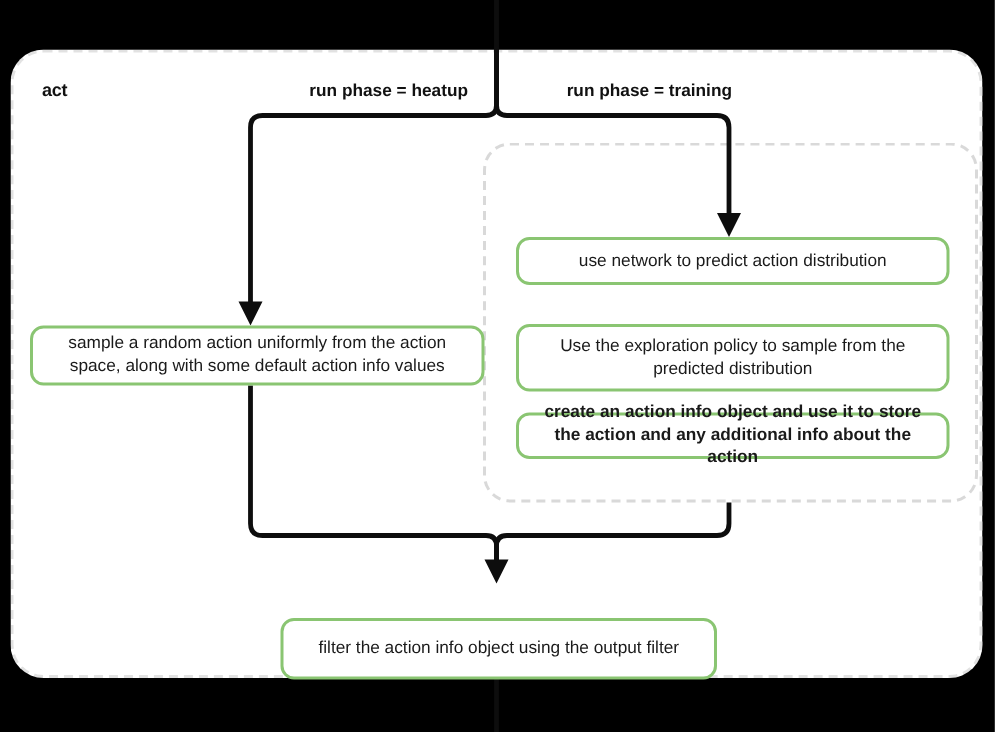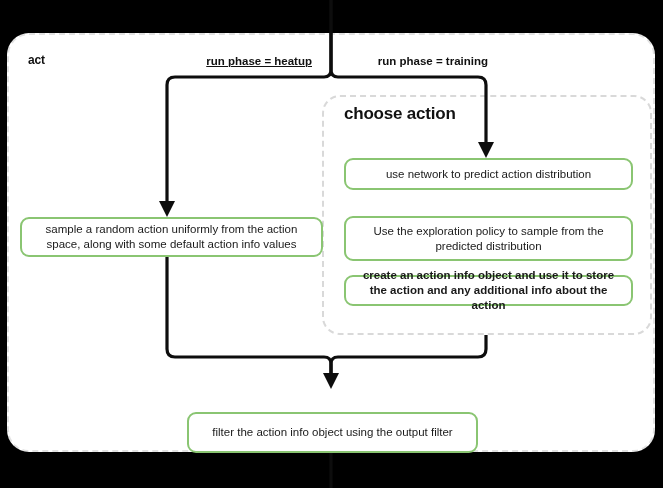--- a/index.html
+++ b/index.html
@@ -124,23 +124,22 @@
 
     <path class="edge-path" d="M486,335 L486,349 Q486,357 478,357 L338,357 Q331,357 331,364 L331,378"></path>
 
     <polygon class="edge-head" points="331,389 323,373 339,373"></polygon>
 
     <path class="edge-path" d="M331,430 L331,488"></path>
   </svg>
 
   <div id="act-title">act</div>
 
-  <div id="choose-action-title">choose action</div>
 
-  <div style="position:absolute;left:190px;top:55px;width:122px;text-align:right;font-size:11.5px;font-weight:bold;color:#111;text-decoration:underline;">run phase = heatup</div>
+  <div style="position:absolute;left:190px;top:55px;width:122px;text-align:right;font-size:11.5px;font-weight:bold;color:#111;">run phase = heatup</div>
   <div style="position:absolute;left:353px;top:55px;width:135px;text-align:right;font-size:11.5px;font-weight:bold;color:#111;">run phase = training</div>
 
   <div class="node" id="node-sample">sample a random action uniformly from the action space, along with some default action info values</div>
   <div class="node" id="node-predict">use network to predict action distribution</div>
   <div class="node" id="node-explore">Use the exploration policy to sample from the predicted distribution</div>
   <div class="node" id="node-create">create an action info object and use it to store the action and any additional info about the action</div>
   <div class="node" id="node-filter">filter the action info object using the output filter</div>
 
 </div>
 

